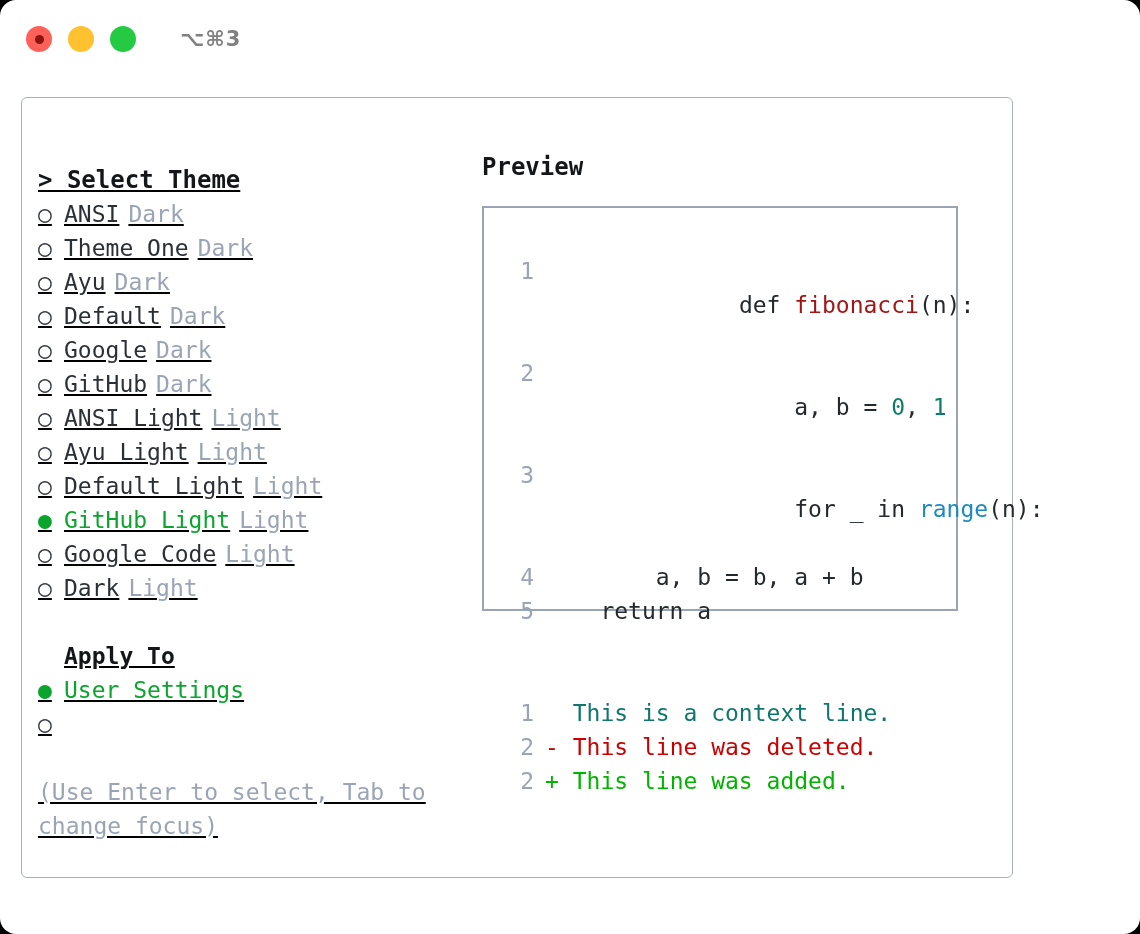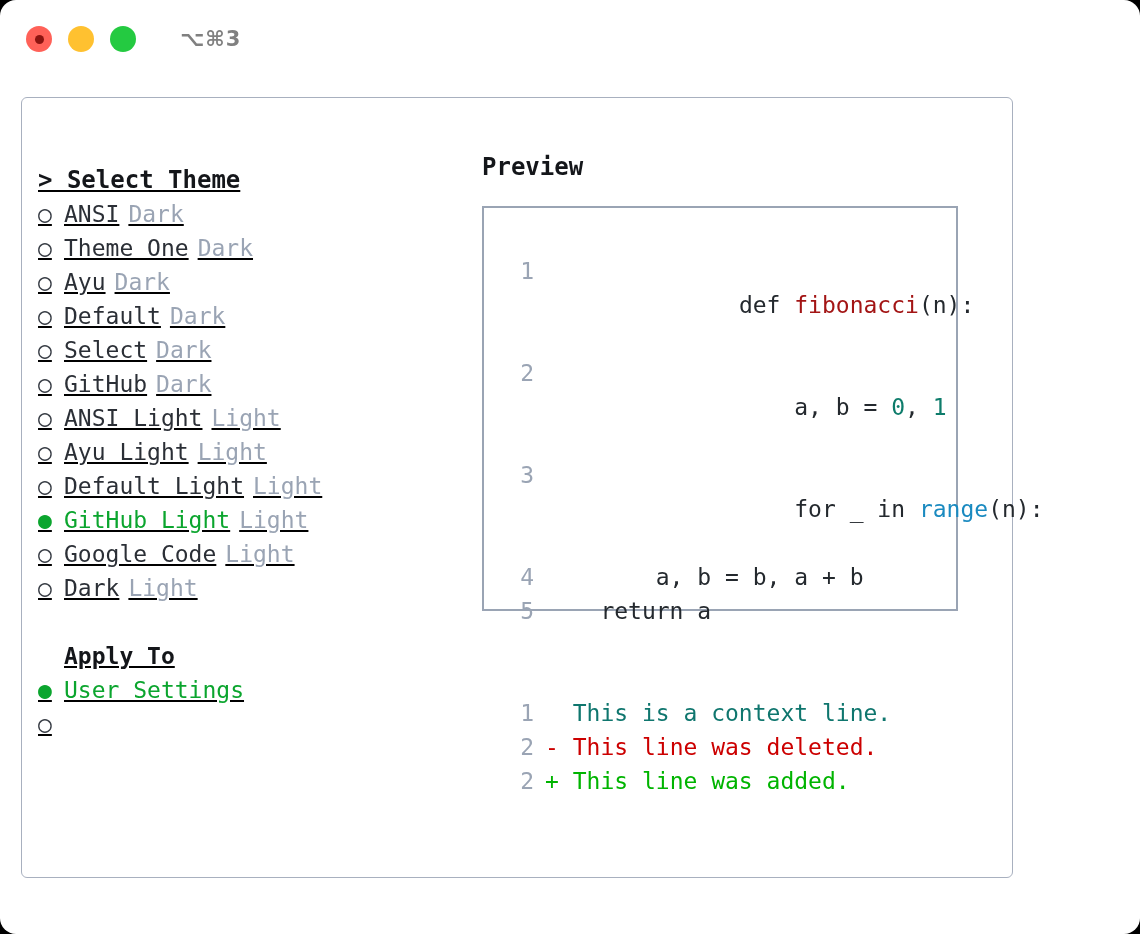--- a/index.html
+++ b/index.html
@@ -240,21 +240,21 @@
           </div>
 
           <div class="opt-row">
             <span class="opt-marker">○</span>
             <span class="opt-label">Default</span>
             <span class="opt-suffix">Dark</span>
           </div>
 
           <div class="opt-row">
             <span class="opt-marker">○</span>
-            <span class="opt-label">Select</span>
+            <span class="opt-label">Google</span>
             <span class="opt-suffix">Dark</span>
           </div>
 
           <div class="opt-row">
             <span class="opt-marker">○</span>
             <span class="opt-label">GitHub</span>
             <span class="opt-suffix">Dark</span>
           </div>
 
           <div class="opt-row">
@@ -304,20 +304,21 @@
             <span class="opt-marker selected">●</span>
             <span class="opt-label selected">User Settings</span>
           </div>
           <div class="opt-row">
             <span class="opt-marker">○</span>
           </div>
         </div>
 
         <div class="spacer-line"></div>
 
+        <div class="hint">(Use Enter to select, Tab to change focus)</div>
       </div>
 
       <div class="right-col">
         <div class="preview-title">Preview</div>
 
         <div class="preview-box">
 
           <div class="code-line">
             <span class="lineno">1</span>
             <span class="code-text">

